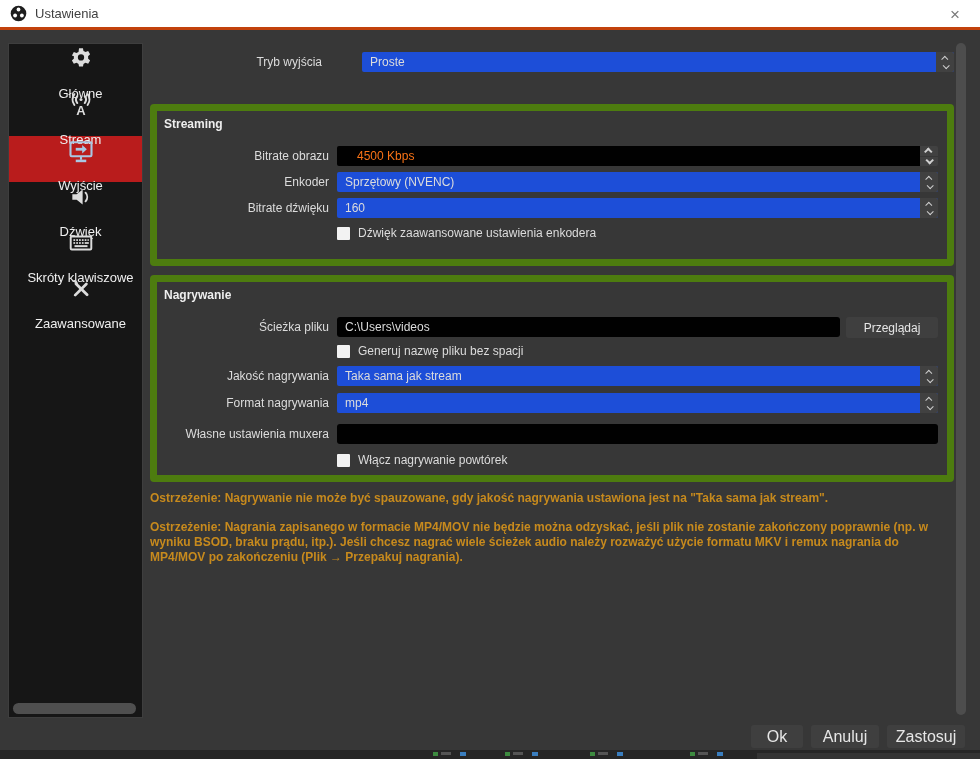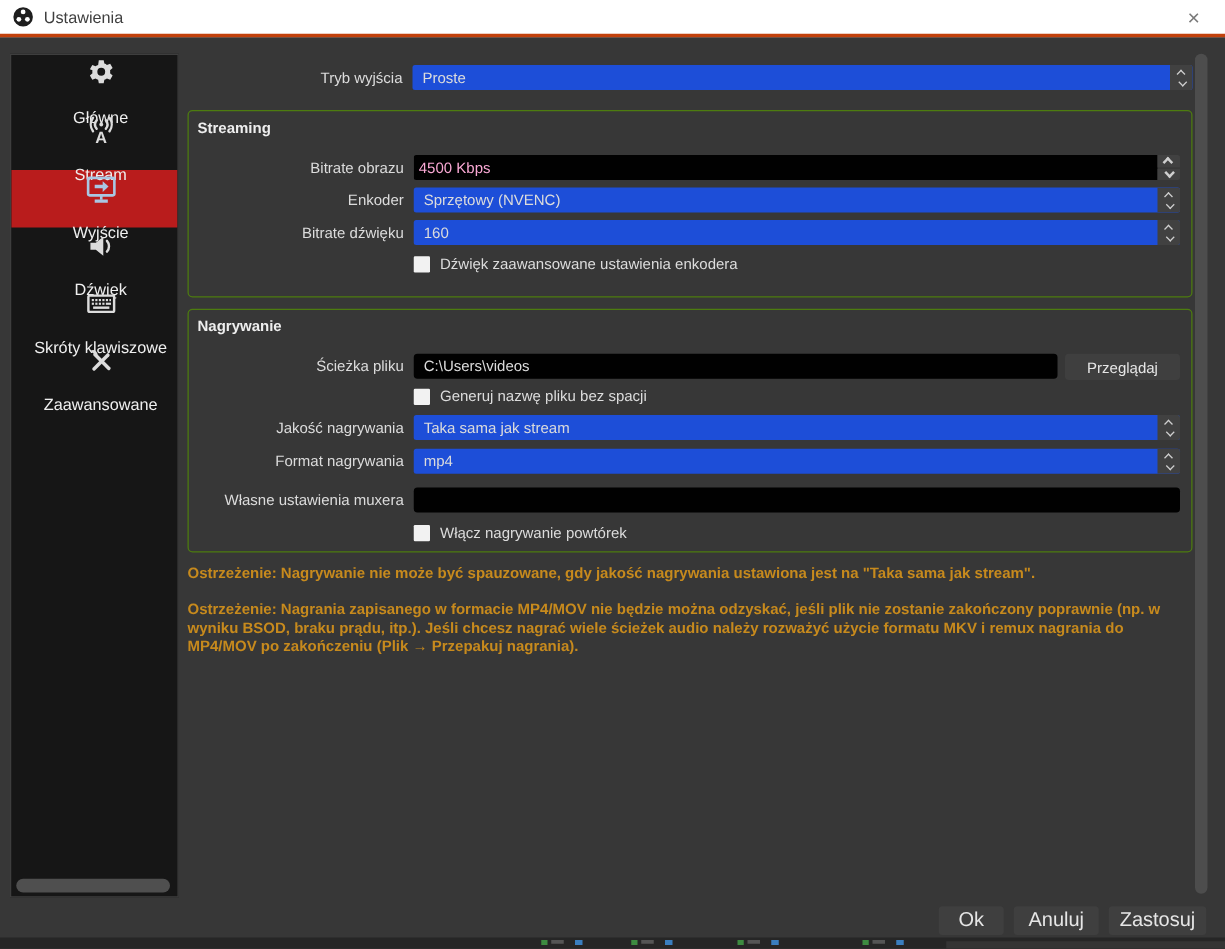--- a/index.html
+++ b/index.html
@@ -38,36 +38,36 @@
 
   .combo { flex:1; display:flex; background:#1d4ed8; border-radius:2px; overflow:hidden; }
   .combo .combo-text { flex:1; display:flex; align-items:center; padding-left:8px; color:#dcdcdc; }
   .combo .combo-spin { width:18px; background:#414141; display:flex; flex-direction:column;
                        align-items:center; justify-content:center; gap:3px; }
   .chev { width:5px; height:5px; border-left:1.5px solid #cfcfcf; border-top:1.5px solid #cfcfcf; }
   .chev.up { transform:rotate(45deg) translateY(1px); }
   .chev.down { transform:rotate(225deg) translateY(1px); }
 
   .spinbox { flex:1; display:flex; border-radius:2px; overflow:hidden; }
-  .spinbox .spin-text { flex:1; background:#010101; color:#f9a8d4; display:flex; align-items:center;
-                        padding-left:4px; }
+  .spinbox .spin-text { flex:1; background:#010101; color:#f97316; display:flex; align-items:center;
+                        padding-left:20px; }
   .spin-btns { width:18px; display:flex; flex-direction:column; gap:1px; }
   .spin-btns .sb { flex:1; background:#414141; display:flex; align-items:center; justify-content:center; }
   .chev.big { width:6px; height:6px; border-left-width:2px; border-top-width:2px; }
 
   .text-input { flex:1; background:#010101; border:none; border-radius:3px; color:#dcdcdc;
                 padding-left:8px; font-family:"Liberation Sans",sans-serif; font-size:12px; height:20px; }
   .browse-btn { width:92px; margin-left:6px; background:#3f3f3f; border:none; border-radius:3px;
                 color:#e6e6e6; font-size:12px; height:21px; font-family:"Liberation Sans",sans-serif; }
 
   .check-row { display:flex; align-items:center; height:14px; }
   .checkbox { width:13px; height:13px; background:#f2f2f2; border-radius:1px; margin-right:8px; flex:0 0 13px; }
   .check-row .cl { color:#dcdcdc; }
 
-  .groupbox { border:1px solid #4d7c0f; border-radius:4px; padding:5px 9px 0 0; margin-bottom:9px; }
+  .groupbox { border:7px solid #4d7c0f; border-radius:4px; padding:5px 9px 0 0; margin-bottom:9px; }
   .groupbox .gtitle { font-weight:bold; color:#eeeeee; margin:1px 0 15px 7px; }
   .groupbox .row > label { }
   .gb-pad-bottom-lg { padding-bottom:19px; }
   .gb-pad-bottom-md { padding-bottom:8px; }
 
   .warning { color:#c78a1d; font-weight:bold; line-height:15px; margin-bottom:14px; width:800px; }
   .warning:first-of-type { margin-top:23px; }
 
   
   .vscroll { position:absolute; right:14px; top:13px; width:10px; height:672px;
@@ -186,21 +186,21 @@
           </svg>
         </span>
         <span class="lbl">Zaawansowane</span>
       </div>
 
       <div class="side-hscroll"></div>
     </div>
 
     <div class="content">
 
-      <div class="row" style="margin-bottom:16px;">
+      <div class="row" style="margin-bottom:32px;gap:32px;">
         <label>Tryb wyjścia</label>
         <div class="field">
           <div class="combo">
             <div class="combo-text">Proste</div>
             <div class="combo-spin">
               <span class="chev up"></span>
                 <span class="chev down"></span>
             </div>
           </div>
         </div>

